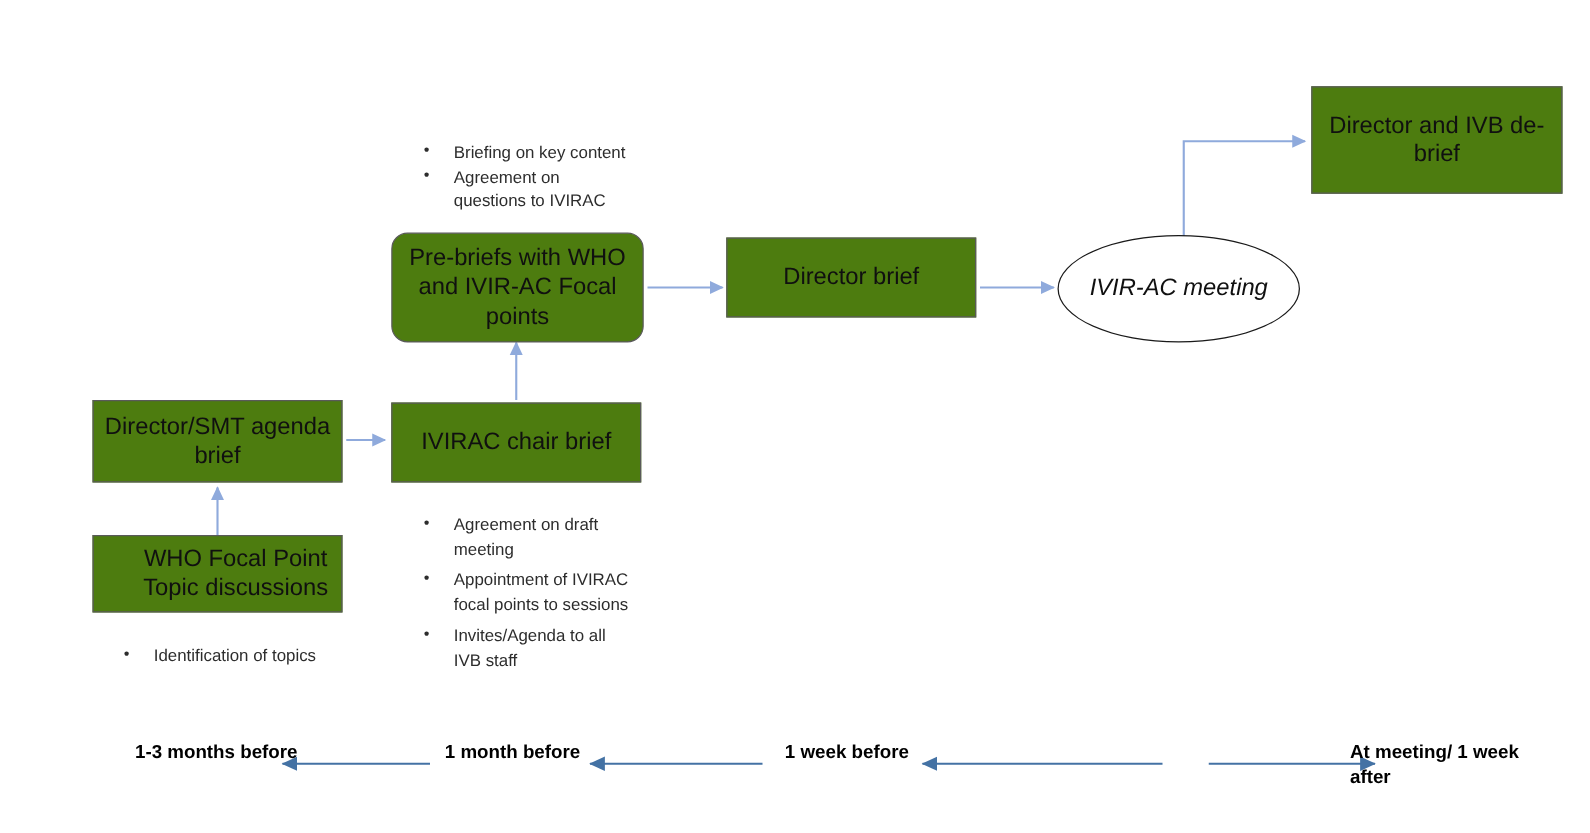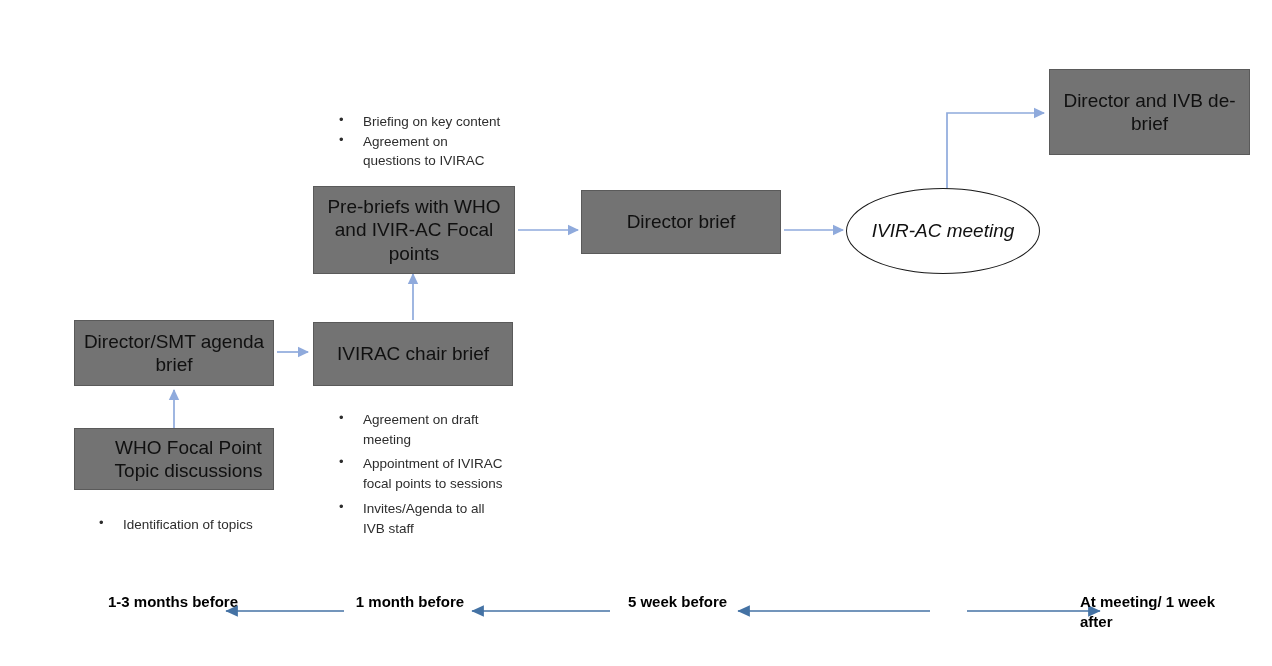--- a/index.html
+++ b/index.html
@@ -24,21 +24,21 @@
     left: 0;
     top: 0;
     width: 1272px;
     height: 666px;
     pointer-events: none;
   }
   .node {
     position: absolute;
     box-sizing: border-box;
     border: 1.6px solid #5a5a5a;
-    background: #737373;
+    background: #4d7c0f;
     display: flex;
     align-items: center;
     justify-content: center;
     text-align: center;
     color: #101010;
     line-height: 1.22;
     padding: 2px 6px;
   }
   .node .node-label { display: block; width: 100%; }
   .node.oval {
@@ -151,21 +151,21 @@
   </div>
 
   <div class="node" style="left:74px; top:320px; width:200px; height:66px; font-size:19px;">
     <span class="node-label">Director/SMT agenda brief</span>
   </div>
 
   <div class="node" style="left:313px; top:322px; width:200px; height:64px; font-size:19px;">
     <span class="node-label">IVIRAC chair brief</span>
   </div>
 
-  <div class="node" style="left:313px; top:186px; width:202px; height:88px; font-size:19px;">
+  <div class="node" style="left:313px; top:186px; width:202px; height:88px; font-size:19px;border-radius:13px;">
     <span class="node-label">Pre-briefs with WHO and IVIR-AC Focal points</span>
   </div>
 
   <div class="node" style="left:581px; top:190px; width:200px; height:64px; font-size:19px;">
     <span class="node-label">Director brief</span>
   </div>
 
   <div class="node oval" style="left:846px; top:188px; width:194px; height:86px; font-size:19px;">
     <span class="oval-shape"></span>
     <span class="node-label">IVIR-AC meeting</span>
@@ -195,17 +195,17 @@
     <ul>
       <li>Identification of topics</li>
     </ul>
   </div>
 
 
   <div class="tl-label" style="left:98px; top:592px; width:150px; font-size:15px;">1-3 months before</div>
 
   <div class="tl-label" style="left:350px; top:592px; width:120px; font-size:15px;">1 month before</div>
 
-  <div class="tl-label" style="left:620px; top:592px; width:115px; font-size:15px;">5 week before</div>
+  <div class="tl-label" style="left:620px; top:592px; width:115px; font-size:15px;">1 week before</div>
 
   <div class="tl-label" style="left:1080px; top:592px; width:140px; font-size:15px; text-align:left;">At meeting/ 1 week after</div>
 
 </div>
 
 </body></html>

